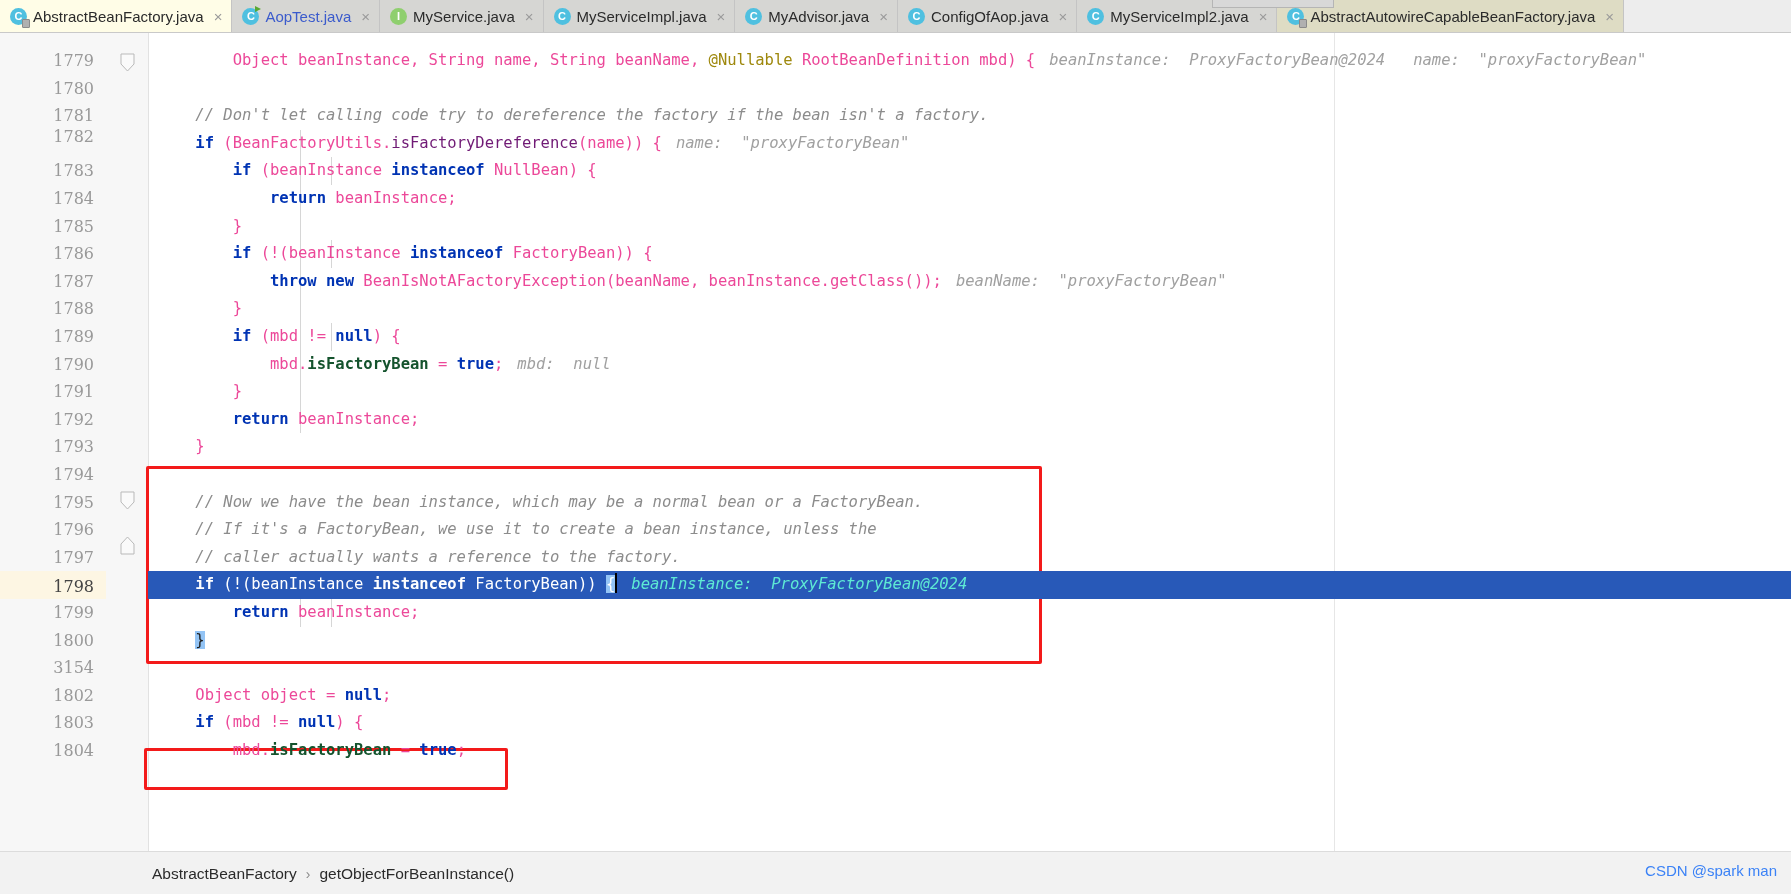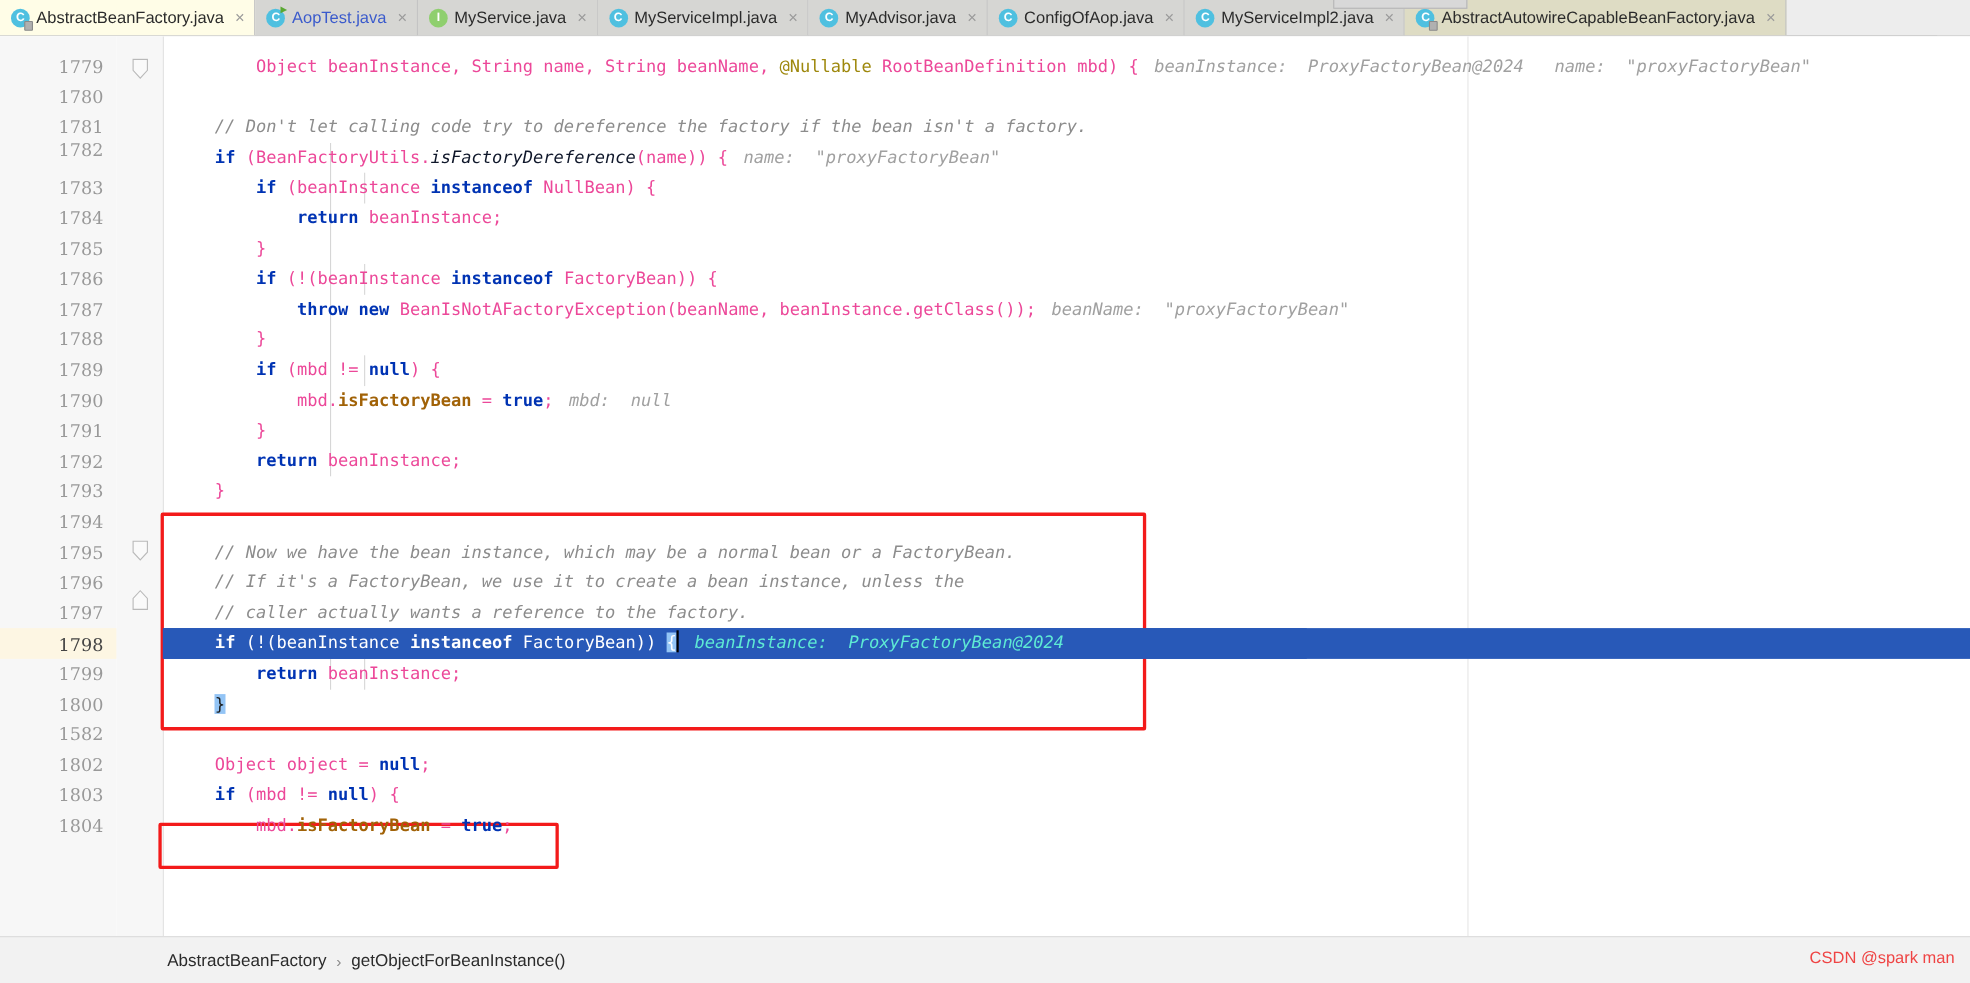--- a/index.html
+++ b/index.html
@@ -104,23 +104,23 @@
     color:#1c1c1c;
     white-space:pre;
   }
   .row{
     position:absolute;left:0;right:0;height:27.6px;line-height:27.6px;
     white-space:pre;
   }
   .row .txt{ padding-left:10px; display:inline-block;}
 
   .kw{color:#0033b3;font-weight:bold;}
-  .fld{color:#a16207;font-weight:bold;}
+  .fld{color:#14532d;font-weight:bold;}
   .anno{color:#9e880d;}
-  .mth{color:#0f172a;font-style:italic;text-align:right;}
+  .mth{color:#701a75;text-align:right;}
   .cmt{color:#8c8c8c;font-style:italic;}
   .hint{color:#a0a0a0;font-style:italic;}
   .hintg{color:#5eead4;font-style:italic;}
   .plain{color:#ec4899;}
 
   
   .row.sel{background:#2859b8;}
   .row.sel .txt{color:#ffffff;}
   .row.sel .kw{color:#ffffff;font-weight:bold;}
   .row.sel .plain{color:#ffffff;}
@@ -160,21 +160,21 @@
   }
   #bcinner{
     display:flex;align-items:center;gap:9px;
     margin-left:152px;
     font-size:15.5px;color:#2b2b2b;
     font-family:"Liberation Sans",sans-serif;
   }
   #bcinner .sep{color:#8a8a8a;font-size:14px;}
   #watermark{
     position:absolute;right:14px;top:862px;
-    font-size:15px;color:#ef4444;
+    font-size:15px;color:#3b82f6;
     font-family:"Liberation Sans",sans-serif;
   }
 </style>
 </head>
 <body>
 
 <div id="tabbar">
   <div class="tab active">
     <span class="tabicon ic-class">C<span class="lockbadge"></span></span>
     <span class="tlabel">AbstractBeanFactory.java</span>
@@ -238,21 +238,21 @@
       <div class="ln" style="top: 372.8px;">1792</div>
       <div class="ln" style="top: 400.4px;">1793</div>
       <div class="ln" style="top: 428px;">1794</div>
       <div class="ln" style="top: 455.6px;">1795</div>
       <div class="ln" style="top: 483.2px;">1796</div>
       <div class="ln" style="top: 510.8px;">1797</div>
       <div class="gutterhl" style="top: 538.4px;"></div>
       <div class="ln cur" style="top: 540px;">1798</div>
       <div class="ln" style="top: 566px;">1799</div>
       <div class="ln" style="top: 593.6px;">1800</div>
-      <div class="ln" style="top: 621.2px;">1582</div>
+      <div class="ln" style="top: 621.2px;">3154</div>
       <div class="ln" style="top: 648.8px;">1802</div>
       <div class="ln" style="top: 676.4px;">1803</div>
       <div class="ln" style="top: 704px;">1804</div>
     </div>
   <div id="folding"></div>
   <div id="gutterline"></div>
   <div id="marginline"></div>
 
   <div id="code"><div id="selstrip" style="top: 538.4px; left: 0px; width: 1040px; z-index: 0;"></div><div class="row" style="top: 14px; z-index: 1; position: absolute;"><span class="txt"><span class="plain">        Object beanInstance, String name, String beanName, </span><span class="anno">@Nullable</span><span class="plain"> RootBeanDefinition mbd) {</span></span><span class="hint" style="margin-left: 14px;">beanInstance:  ProxyFactoryBean@2024   name:  "proxyFactoryBean"</span></div><div class="row" style="top: 41.6px; z-index: 1; position: absolute;"><span class="txt"></span></div><div class="row" style="top: 69.2px; z-index: 1; position: absolute;"><span class="txt"><span class="cmt">    // Don't let calling code try to dereference the factory if the bean isn't a factory.</span></span></div><div class="row" style="top: 96.8px; z-index: 1; position: absolute;"><span class="txt"><span class="plain">    </span><span class="kw">if</span><span class="plain"> (BeanFactoryUtils.</span><span class="mth">isFactoryDereference</span><span class="plain">(name)) {</span></span><span class="hint" style="margin-left: 14px;">name:  "proxyFactoryBean"</span></div><div class="row" style="top: 124.4px; z-index: 1; position: absolute;"><span class="txt"><span class="plain">        </span><span class="kw">if</span><span class="plain"> (beanInstance </span><span class="kw">instanceof</span><span class="plain"> NullBean) {</span></span></div><div class="row" style="top: 152px; z-index: 1; position: absolute;"><span class="txt"><span class="plain">            </span><span class="kw">return</span><span class="plain"> beanInstance;</span></span></div><div class="row" style="top: 179.6px; z-index: 1; position: absolute;"><span class="txt"><span class="plain">        }</span></span></div><div class="row" style="top: 207.2px; z-index: 1; position: absolute;"><span class="txt"><span class="plain">        </span><span class="kw">if</span><span class="plain"> (!(beanInstance </span><span class="kw">instanceof</span><span class="plain"> FactoryBean)) {</span></span></div><div class="row" style="top: 234.8px; z-index: 1; position: absolute;"><span class="txt"><span class="plain">            </span><span class="kw">throw new</span><span class="plain"> BeanIsNotAFactoryException(beanName, beanInstance.getClass());</span></span><span class="hint" style="margin-left: 14px;">beanName:  "proxyFactoryBean"</span></div><div class="row" style="top: 262.4px; z-index: 1; position: absolute;"><span class="txt"><span class="plain">        }</span></span></div><div class="row" style="top: 290px; z-index: 1; position: absolute;"><span class="txt"><span class="plain">        </span><span class="kw">if</span><span class="plain"> (mbd != </span><span class="kw">null</span><span class="plain">) {</span></span></div><div class="row" style="top: 317.6px; z-index: 1; position: absolute;"><span class="txt"><span class="plain">            mbd.</span><span class="fld">isFactoryBean</span><span class="plain"> = </span><span class="kw">true</span><span class="plain">;</span></span><span class="hint" style="margin-left: 14px;">mbd:  null</span></div><div class="row" style="top: 345.2px; z-index: 1; position: absolute;"><span class="txt"><span class="plain">        }</span></span></div><div class="row" style="top: 372.8px; z-index: 1; position: absolute;"><span class="txt"><span class="plain">        </span><span class="kw">return</span><span class="plain"> beanInstance;</span></span></div><div class="row" style="top: 400.4px; z-index: 1; position: absolute;"><span class="txt"><span class="plain">    }</span></span></div><div class="row" style="top: 428px; z-index: 1; position: absolute;"><span class="txt"></span></div><div class="row" style="top: 455.6px; z-index: 1; position: absolute;"><span class="txt"><span class="cmt">    // Now we have the bean instance, which may be a normal bean or a FactoryBean.</span></span></div><div class="row" style="top: 483.2px; z-index: 1; position: absolute;"><span class="txt"><span class="cmt">    // If it's a FactoryBean, we use it to create a bean instance, unless the</span></span></div><div class="row" style="top: 510.8px; z-index: 1; position: absolute;"><span class="txt"><span class="cmt">    // caller actually wants a reference to the factory.</span></span></div><div class="row sel" style="top: 538.4px; z-index: 1; position: absolute;"><span class="txt"><span class="plain">    </span><span class="kw">if</span><span class="plain"> (!(beanInstance </span><span class="kw">instanceof</span><span class="plain"> FactoryBean)) </span><span class="bracehl">{</span><span class="caret"></span></span><span class="hintg" style="margin-left: 14px;">beanInstance:  ProxyFactoryBean@2024</span></div><div class="row" style="top: 566px; z-index: 1; position: absolute;"><span class="txt"><span class="plain">        </span><span class="kw">return</span><span class="plain"> beanInstance;</span></span></div><div class="row" style="top: 593.6px; z-index: 1; position: absolute;"><span class="txt"><span class="plain">    </span><span class="bracehl">}</span></span></div><div class="row" style="top: 621.2px; z-index: 1; position: absolute;"><span class="txt"></span></div><div class="row" style="top: 648.8px; z-index: 1; position: absolute;"><span class="txt"><span class="plain">    Object object = </span><span class="kw">null</span><span class="plain">;</span></span></div><div class="row" style="top: 676.4px; z-index: 1; position: absolute;"><span class="txt"><span class="plain">    </span><span class="kw">if</span><span class="plain"> (mbd != </span><span class="kw">null</span><span class="plain">) {</span></span></div><div class="row" style="top: 704px; z-index: 1; position: absolute;"><span class="txt"><span class="plain">        mbd.</span><span class="fld">isFactoryBean</span><span class="plain"> = </span><span class="kw">true</span><span class="plain">;</span></span></div><div class="guide" style="left: 183px; top: 124.4px; height: 27.6px;"></div><div class="guide" style="left: 183px; top: 207.2px; height: 27.6px;"></div><div class="guide" style="left: 183px; top: 290px; height: 27.6px;"></div><div class="guide" style="left: 152px; top: 96.8px; height: 303.6px;"></div><div class="guide" style="left: 152px; top: 566px; height: 27.6px;"></div><div class="guide" style="left: 183px; top: 566px; height: 27.6px;"></div></div>
 

